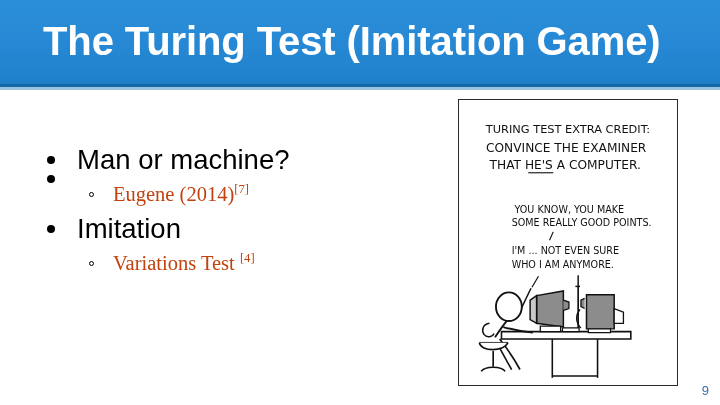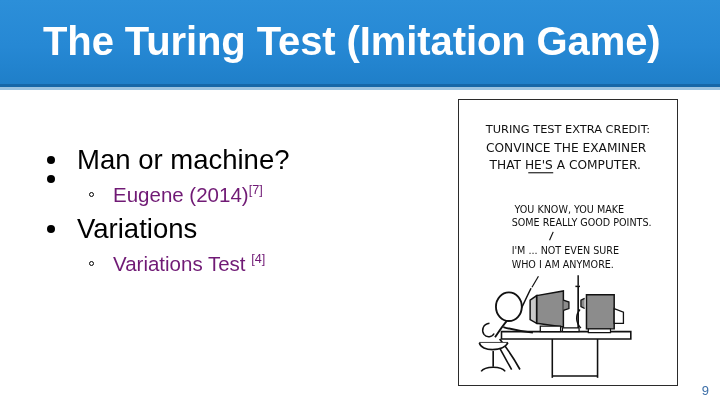--- a/index.html
+++ b/index.html
@@ -75,23 +75,24 @@
     margin-top: -4px;
     width: 8px;
     height: 8px;
     border-radius: 50%;
     background: #000000;
   }
   .bullet-l2 {
     position: relative;
     padding-left: 73px;
     font-size: 20.5px;
-    color: #701a75;
+    color: #c2410c;
     line-height: 31px;
     white-space: nowrap;
+    font-family: Liberation Serif, serif;
   }
   .bullet-l2 > .marker {
     position: absolute;
     left: 49px;
     top: 50%;
     margin-top: -3px;
     width: 5px;
     height: 5px;
     border-radius: 50%;
     border: 1px solid #000000;
@@ -159,21 +160,21 @@
       <span class="marker"></span>
     </div>
 
     <div class="bullet-l2">
       <span class="marker"></span>
       <span>Eugene (2014)</span><span class="sup">[7]</span>
     </div>
 
     <div class="bullet-l1">
       <span class="marker"></span>
-      <span>Variations</span>
+      <span>Imitation</span>
     </div>
 
     <div class="bullet-l2">
       <span class="marker"></span>
       <span>Variations Test </span><span class="sup">[4]</span>
     </div>
 
   </div>
 
   <div id="comic-frame">

